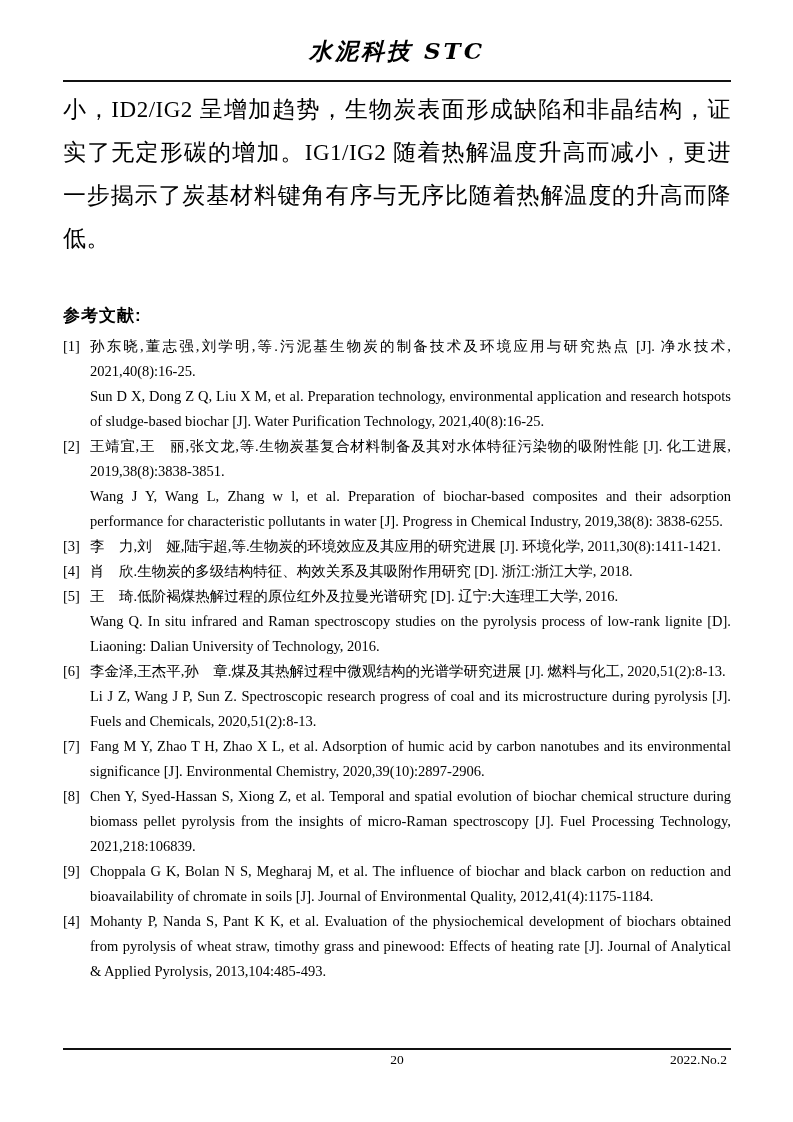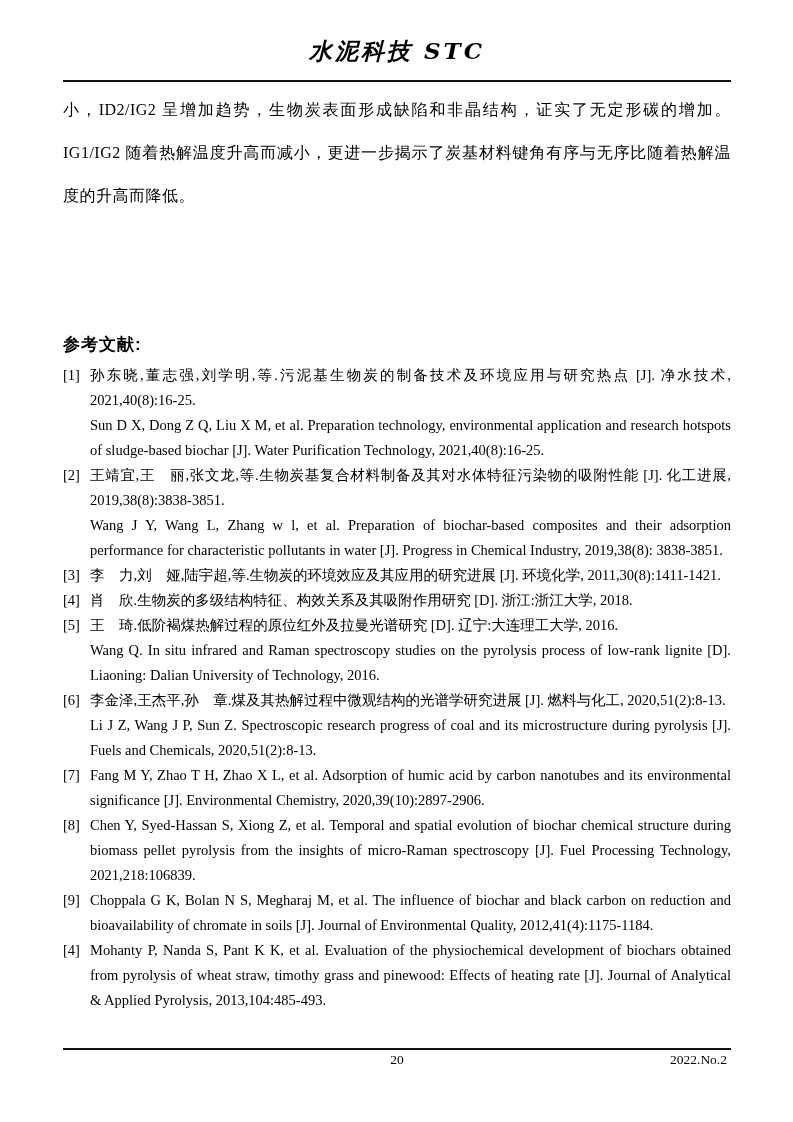--- a/index.html
+++ b/index.html
@@ -28,27 +28,27 @@
     font-style: italic;
     font-family: "DejaVu Serif", serif;
   }
   .header-rule {
     border: none;
     border-top: 2.5px solid #111111;
     margin-top: 13px;
   }
   .body-paragraph {
     margin-top: 6px;
-    font-size: 16px;
+    font-size: 23px;
     line-height: 43px;
     text-align: justify;
     letter-spacing: 0.5px;
   }
   .refs-heading {
-    margin-top: 116px;
+    margin-top: 44px;
     font-size: 17px;
     font-weight: bold;
     letter-spacing: 1px;
     font-family: "Liberation Sans", "DejaVu Sans", sans-serif;
   }
   .ref-list {
     margin-top: 7px;
     font-size: 14.5px;
     line-height: 25px;
   }
@@ -107,21 +107,21 @@
 
     <div class="ref-list">
       <div class="ref-item">
         <span class="ref-marker">[1]</span>
         <div class="ref-zh">孙东晓,董志强,刘学明,等.污泥基生物炭的制备技术及环境应用与研究热点 [J]. 净水技术, 2021,40(8):16-25.</div>
         <div class="ref-en">Sun D X, Dong Z Q, Liu X M, et al. Preparation technology, environmental application and research hotspots of sludge-based biochar [J]. Water Purification Technology, 2021,40(8):16-25.</div>
       </div>
       <div class="ref-item">
         <span class="ref-marker">[2]</span>
         <div class="ref-zh">王靖宜,王　丽,张文龙,等.生物炭基复合材料制备及其对水体特征污染物的吸附性能 [J]. 化工进展, 2019,38(8):3838-3851.</div>
-        <div class="ref-en">Wang J Y, Wang L, Zhang w l, et al. Preparation of biochar-based composites and their adsorption performance for characteristic pollutants in water [J]. Progress in Chemical Industry, 2019,38(8): 3838-3851.</div>
+        <div class="ref-en">Wang J Y, Wang L, Zhang w l, et al. Preparation of biochar-based composites and their adsorption performance for characteristic pollutants in water [J]. Progress in Chemical Industry, 2019,38(8): 3838-6255.</div>
       </div>
       <div class="ref-item">
         <span class="ref-marker">[3]</span>
         <div class="ref-zh">李　力,刘　娅,陆宇超,等.生物炭的环境效应及其应用的研究进展 [J]. 环境化学, 2011,30(8):1411-1421.</div>
       </div>
       <div class="ref-item">
         <span class="ref-marker">[4]</span>
         <div class="ref-zh">肖　欣.生物炭的多级结构特征、构效关系及其吸附作用研究 [D]. 浙江:浙江大学, 2018.</div>
       </div>
       <div class="ref-item">

